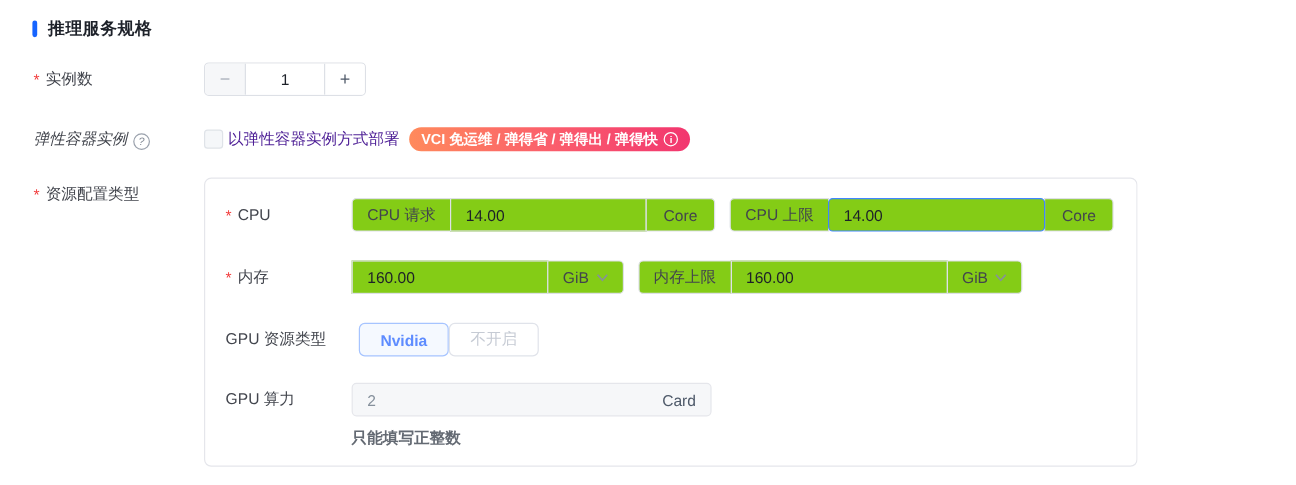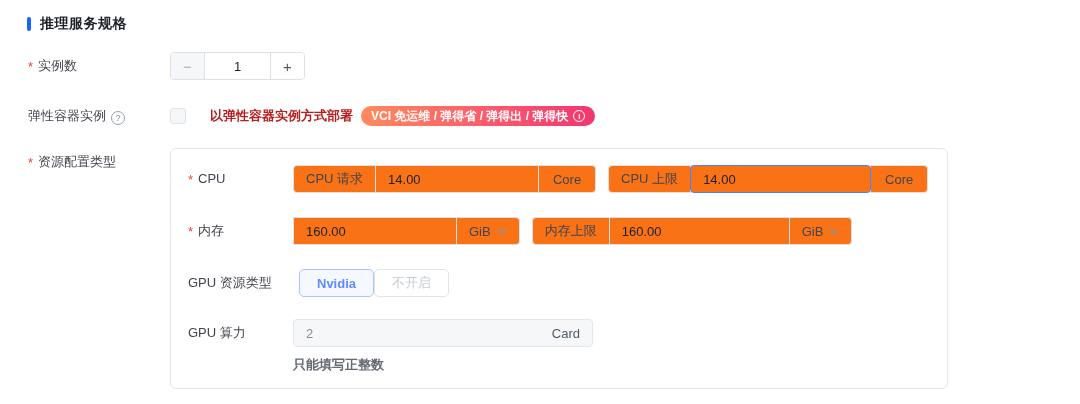--- a/index.html
+++ b/index.html
@@ -29,28 +29,28 @@
   .stepper .btn {
     width:34px; display:flex; align-items:center; justify-content:center;
     font-size:15px; cursor:pointer; user-select:none;
   }
   .stepper .minus { background:#f6f7f9; color:#a9afba; border-right:1px solid #dde0e6; }
   .stepper .plus  { background:#fff; color:#4e5969; border-left:1px solid #dde0e6; }
   .stepper .value { flex:1; border:none; text-align:center; font-size:13px; color:#1d2129; outline:none; min-width:0; font-family:inherit; }
 
   
   .row-vci { margin-top:24px; }
-  .row-vci .label-col { line-height:20px; align-items:center; }
+  .row-vci .label-col { line-height:20px; align-items:center;font-style:italic; }
   .qmark {
     display:inline-flex; align-items:center; justify-content:center;
     width:14px; height:14px; border:1px solid #9aa1ac; border-radius:50%;
     font-size:9px; color:#868d98; margin-top:3px; flex-shrink:0;
   }
   .checkbox { width:16px; height:16px; border:1px solid #dfe3e8; border-radius:3px; background:#f5f7f9; flex-shrink:0; }
-  .vci-check-label { margin-left:24px; color:#b91c1c;font-weight:bold; }
+  .vci-check-label { margin-left:4px; color:#4c1d95; }
   .vci-badge {
     margin-left:8px; display:inline-flex; align-items:center; gap:5px;
     height:20px; padding:0 10px; border-radius:10px;
     background:linear-gradient(90deg,#ff8a5c 0%,#fa5a6d 55%,#f2366f 100%);
     color:#fff; font-size:12px; font-weight:bold; white-space:nowrap;
   }
   .info-icon {
     display:inline-flex; align-items:center; justify-content:center;
     width:12px; height:12px; border:1px solid #fff; border-radius:50%;
     font-size:8px; font-weight:bold; font-style:normal;
@@ -62,21 +62,21 @@
     width:884px; border:1px solid #e5e6eb; border-radius:6px; background:#fff;
     padding:16px 16px 14px 0;
   }
   .inner-row { display:flex; align-items:flex-start; margin-top:22px; }
   .inner-row:first-child { margin-top:0; }
   .inner-label { width:122px; padding-left:17px; display:flex; gap:5px; line-height:28px; color:#42454d; flex-shrink:0; }
 
   
   .igroup { display:flex; }
   .seg {
-    height:28px; border:1px solid #dde0e6; background:#f97316;
+    height:28px; border:1px solid #dde0e6; background:#84cc16;
     display:flex; align-items:center; padding:0 12px; color:#42454d;
   }
   .seg + .seg { margin-left:-1px; }
   .seg.first { border-radius:4px 0 0 4px; }
   .seg.last  { border-radius:0 4px 4px 0; }
   .seg-input { font-family:inherit; font-size:13px; color:#1d2129; outline:none; }
   .seg-input.w164 { width:164px; } .seg-input.w181 { width:181px; }
   .seg.prepend { justify-content:center; white-space:nowrap; }
   .seg.append  { justify-content:center; gap:6px; white-space:nowrap; min-width:58px; }
   .seg-input.focused { border:1px solid #4086ff; border-radius:4px; position:relative; z-index:2; }

